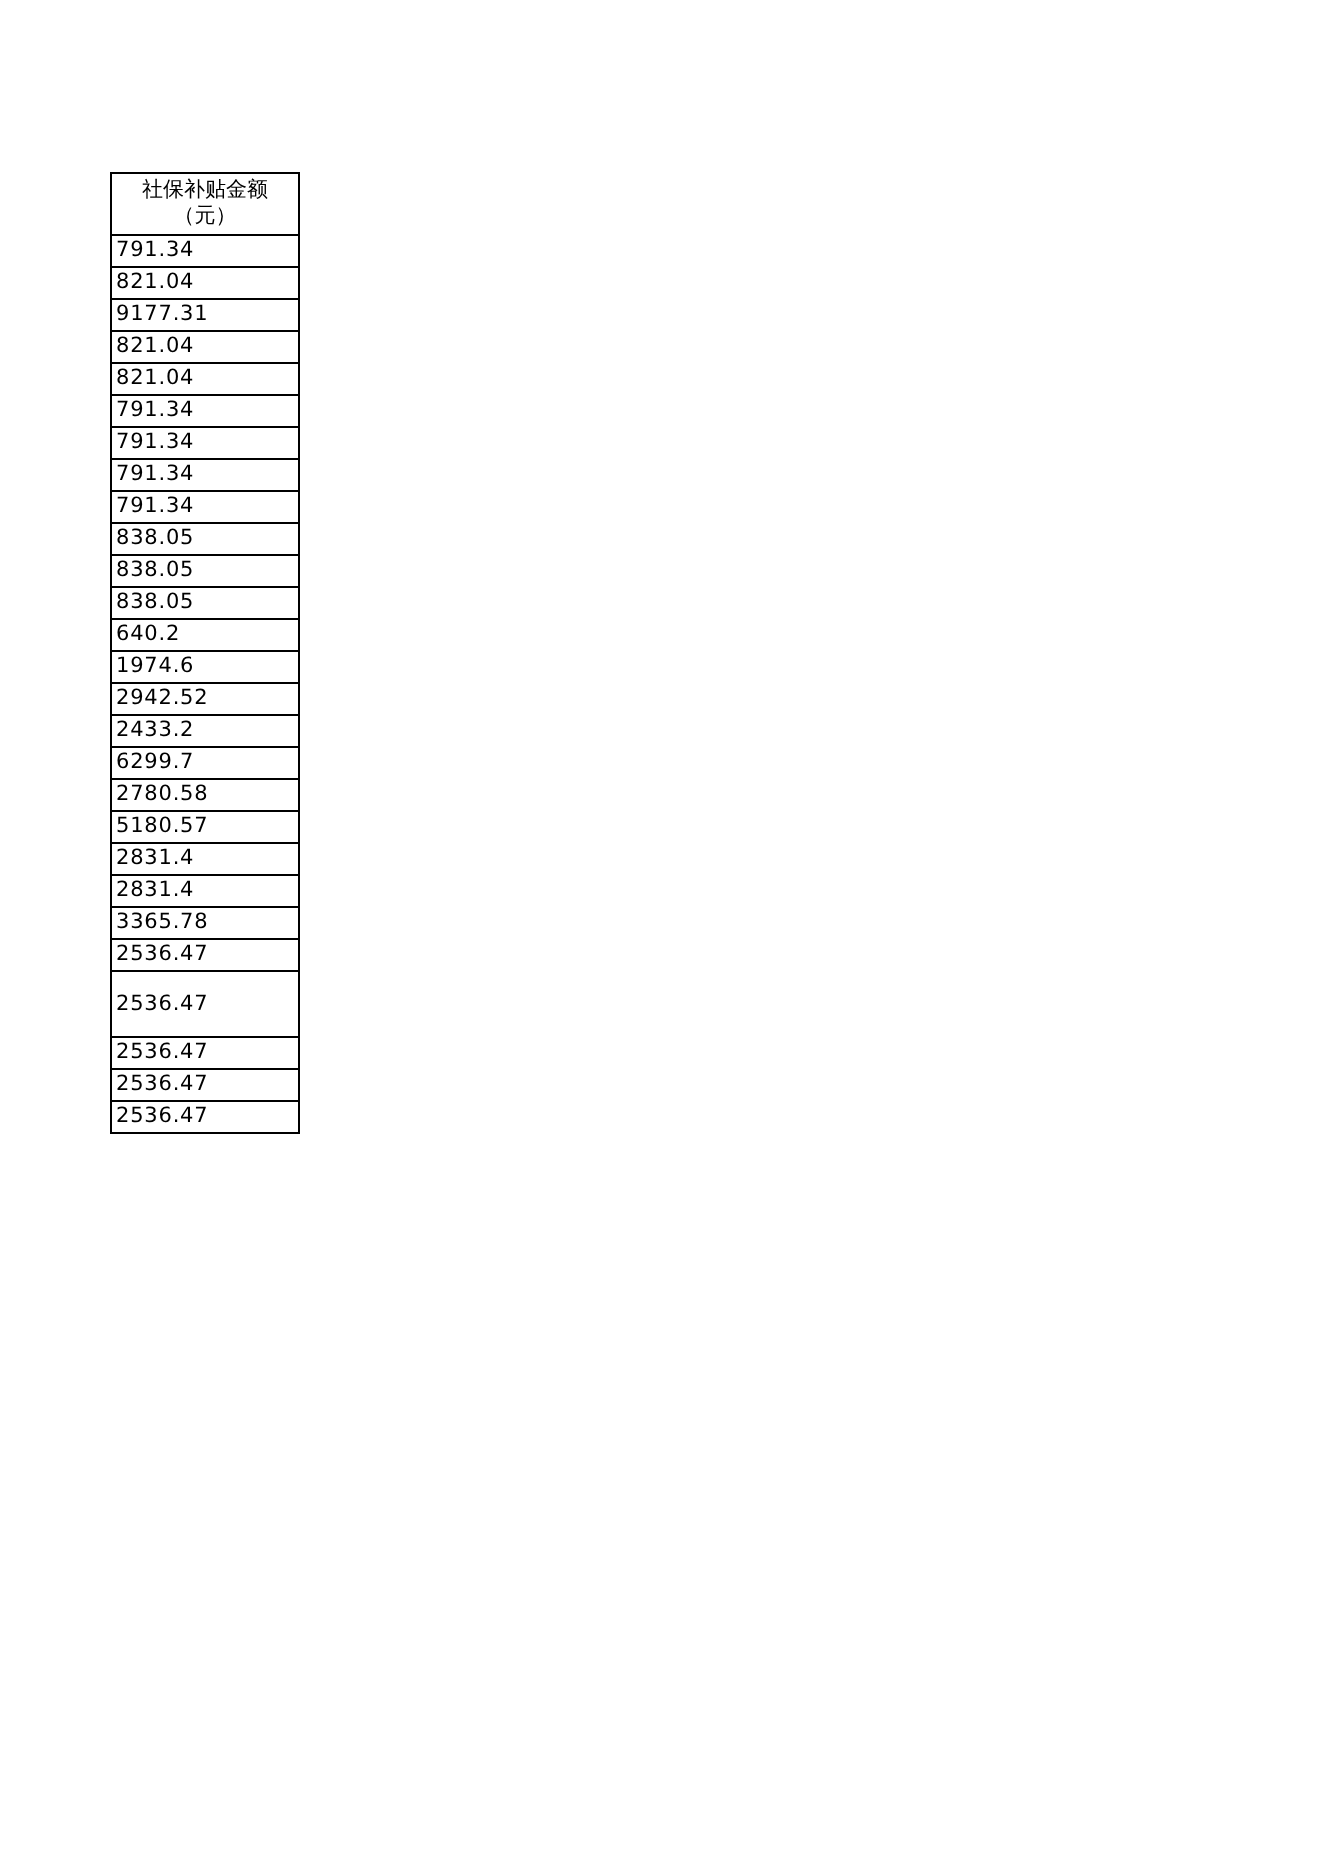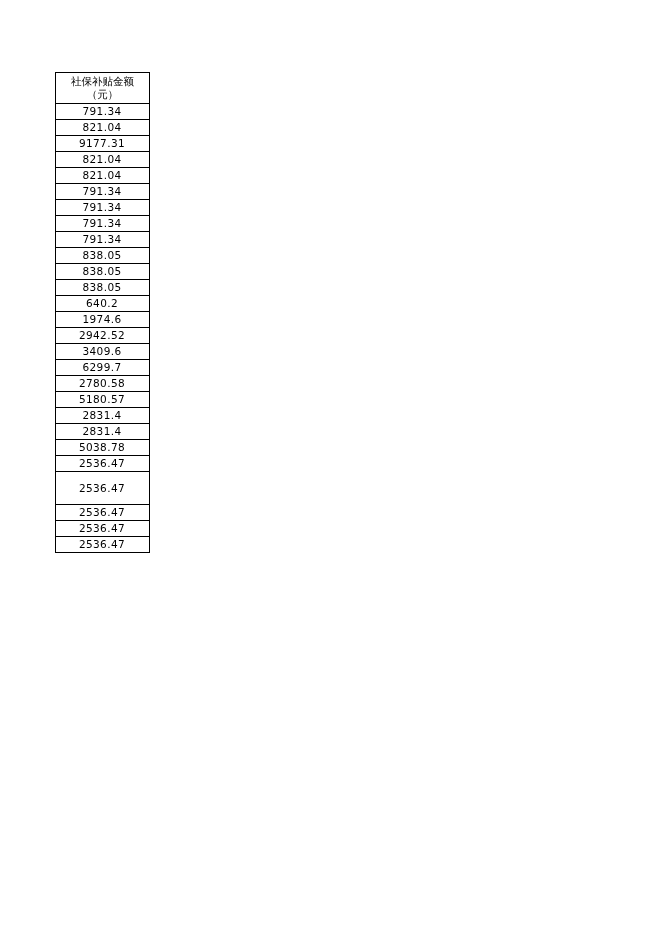--- a/index.html
+++ b/index.html
@@ -9,21 +9,21 @@
   }
   body {
     width: 662px;
     height: 936px;
     font-family: "Liberation Sans", sans-serif;
     position: relative;
   }
   #sheet {
     position: absolute;
     left: 55px;
-    top: 72px;
+    top: 86px;
     width: 94px;
   }
   table.data-table {
     border-collapse: collapse;
     table-layout: fixed;
     width: 94px;
     background: #ffffff;
   }
   table.data-table col {
     width: 94px;
@@ -41,21 +41,21 @@
   table.data-table th.header-cell {
     text-align: center;
     vertical-align: middle;
     font-weight: normal;
     height: 31px;
     letter-spacing: 0px;
     word-break: break-all;
     line-height: 1.25;
   }
   table.data-table td.value-cell {
-    text-align: center;
+    text-align: left;
     vertical-align: middle;
     height: 16px;
     padding-right: 3px;
     letter-spacing: 0.4px;
   }
   table.data-table td.value-cell.tall {
     height: 33px;
   }
 </style>
 </head>
@@ -111,39 +111,39 @@
         <tr>
           <td class="value-cell">640.2</td>
         </tr>
         <tr>
           <td class="value-cell">1974.6</td>
         </tr>
         <tr>
           <td class="value-cell">2942.52</td>
         </tr>
         <tr>
-          <td class="value-cell">3409.6</td>
+          <td class="value-cell">2433.2</td>
         </tr>
         <tr>
           <td class="value-cell">6299.7</td>
         </tr>
         <tr>
           <td class="value-cell">2780.58</td>
         </tr>
         <tr>
           <td class="value-cell">5180.57</td>
         </tr>
         <tr>
           <td class="value-cell">2831.4</td>
         </tr>
         <tr>
           <td class="value-cell">2831.4</td>
         </tr>
         <tr>
-          <td class="value-cell">5038.78</td>
+          <td class="value-cell">3365.78</td>
         </tr>
         <tr>
           <td class="value-cell">2536.47</td>
         </tr>
         <tr>
           <td class="value-cell tall">2536.47</td>
         </tr>
         <tr>
           <td class="value-cell">2536.47</td>
         </tr>

